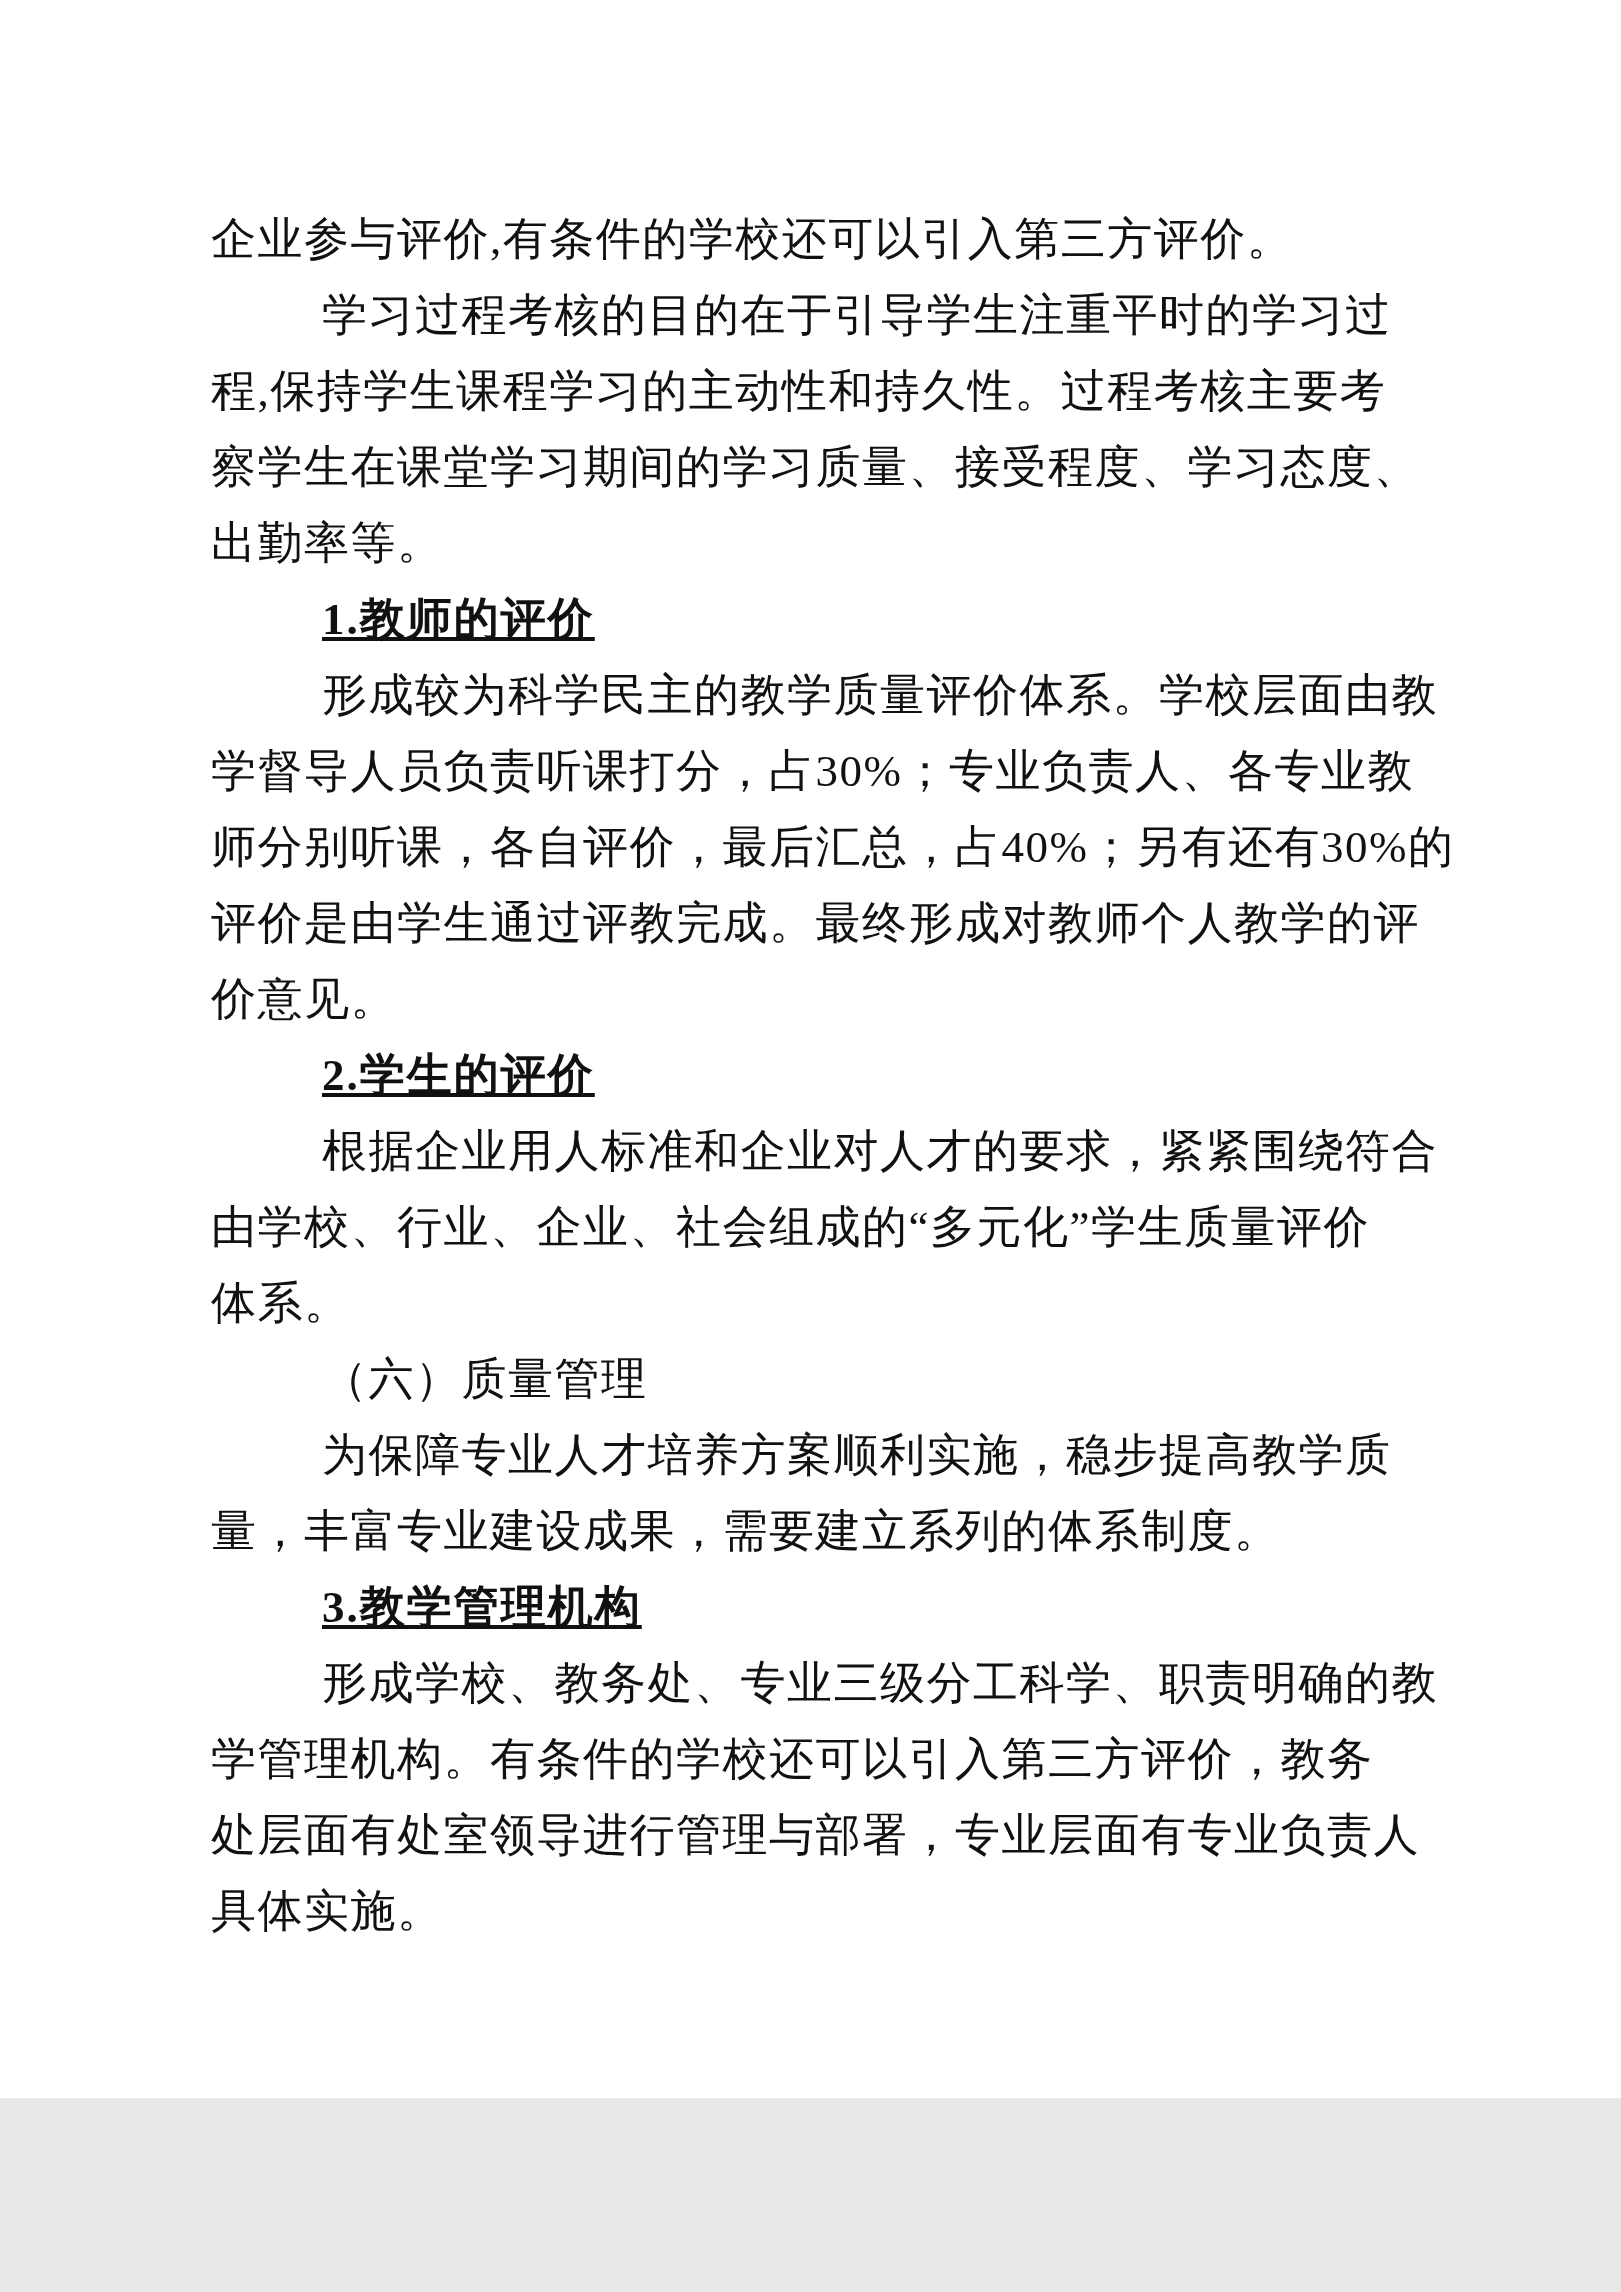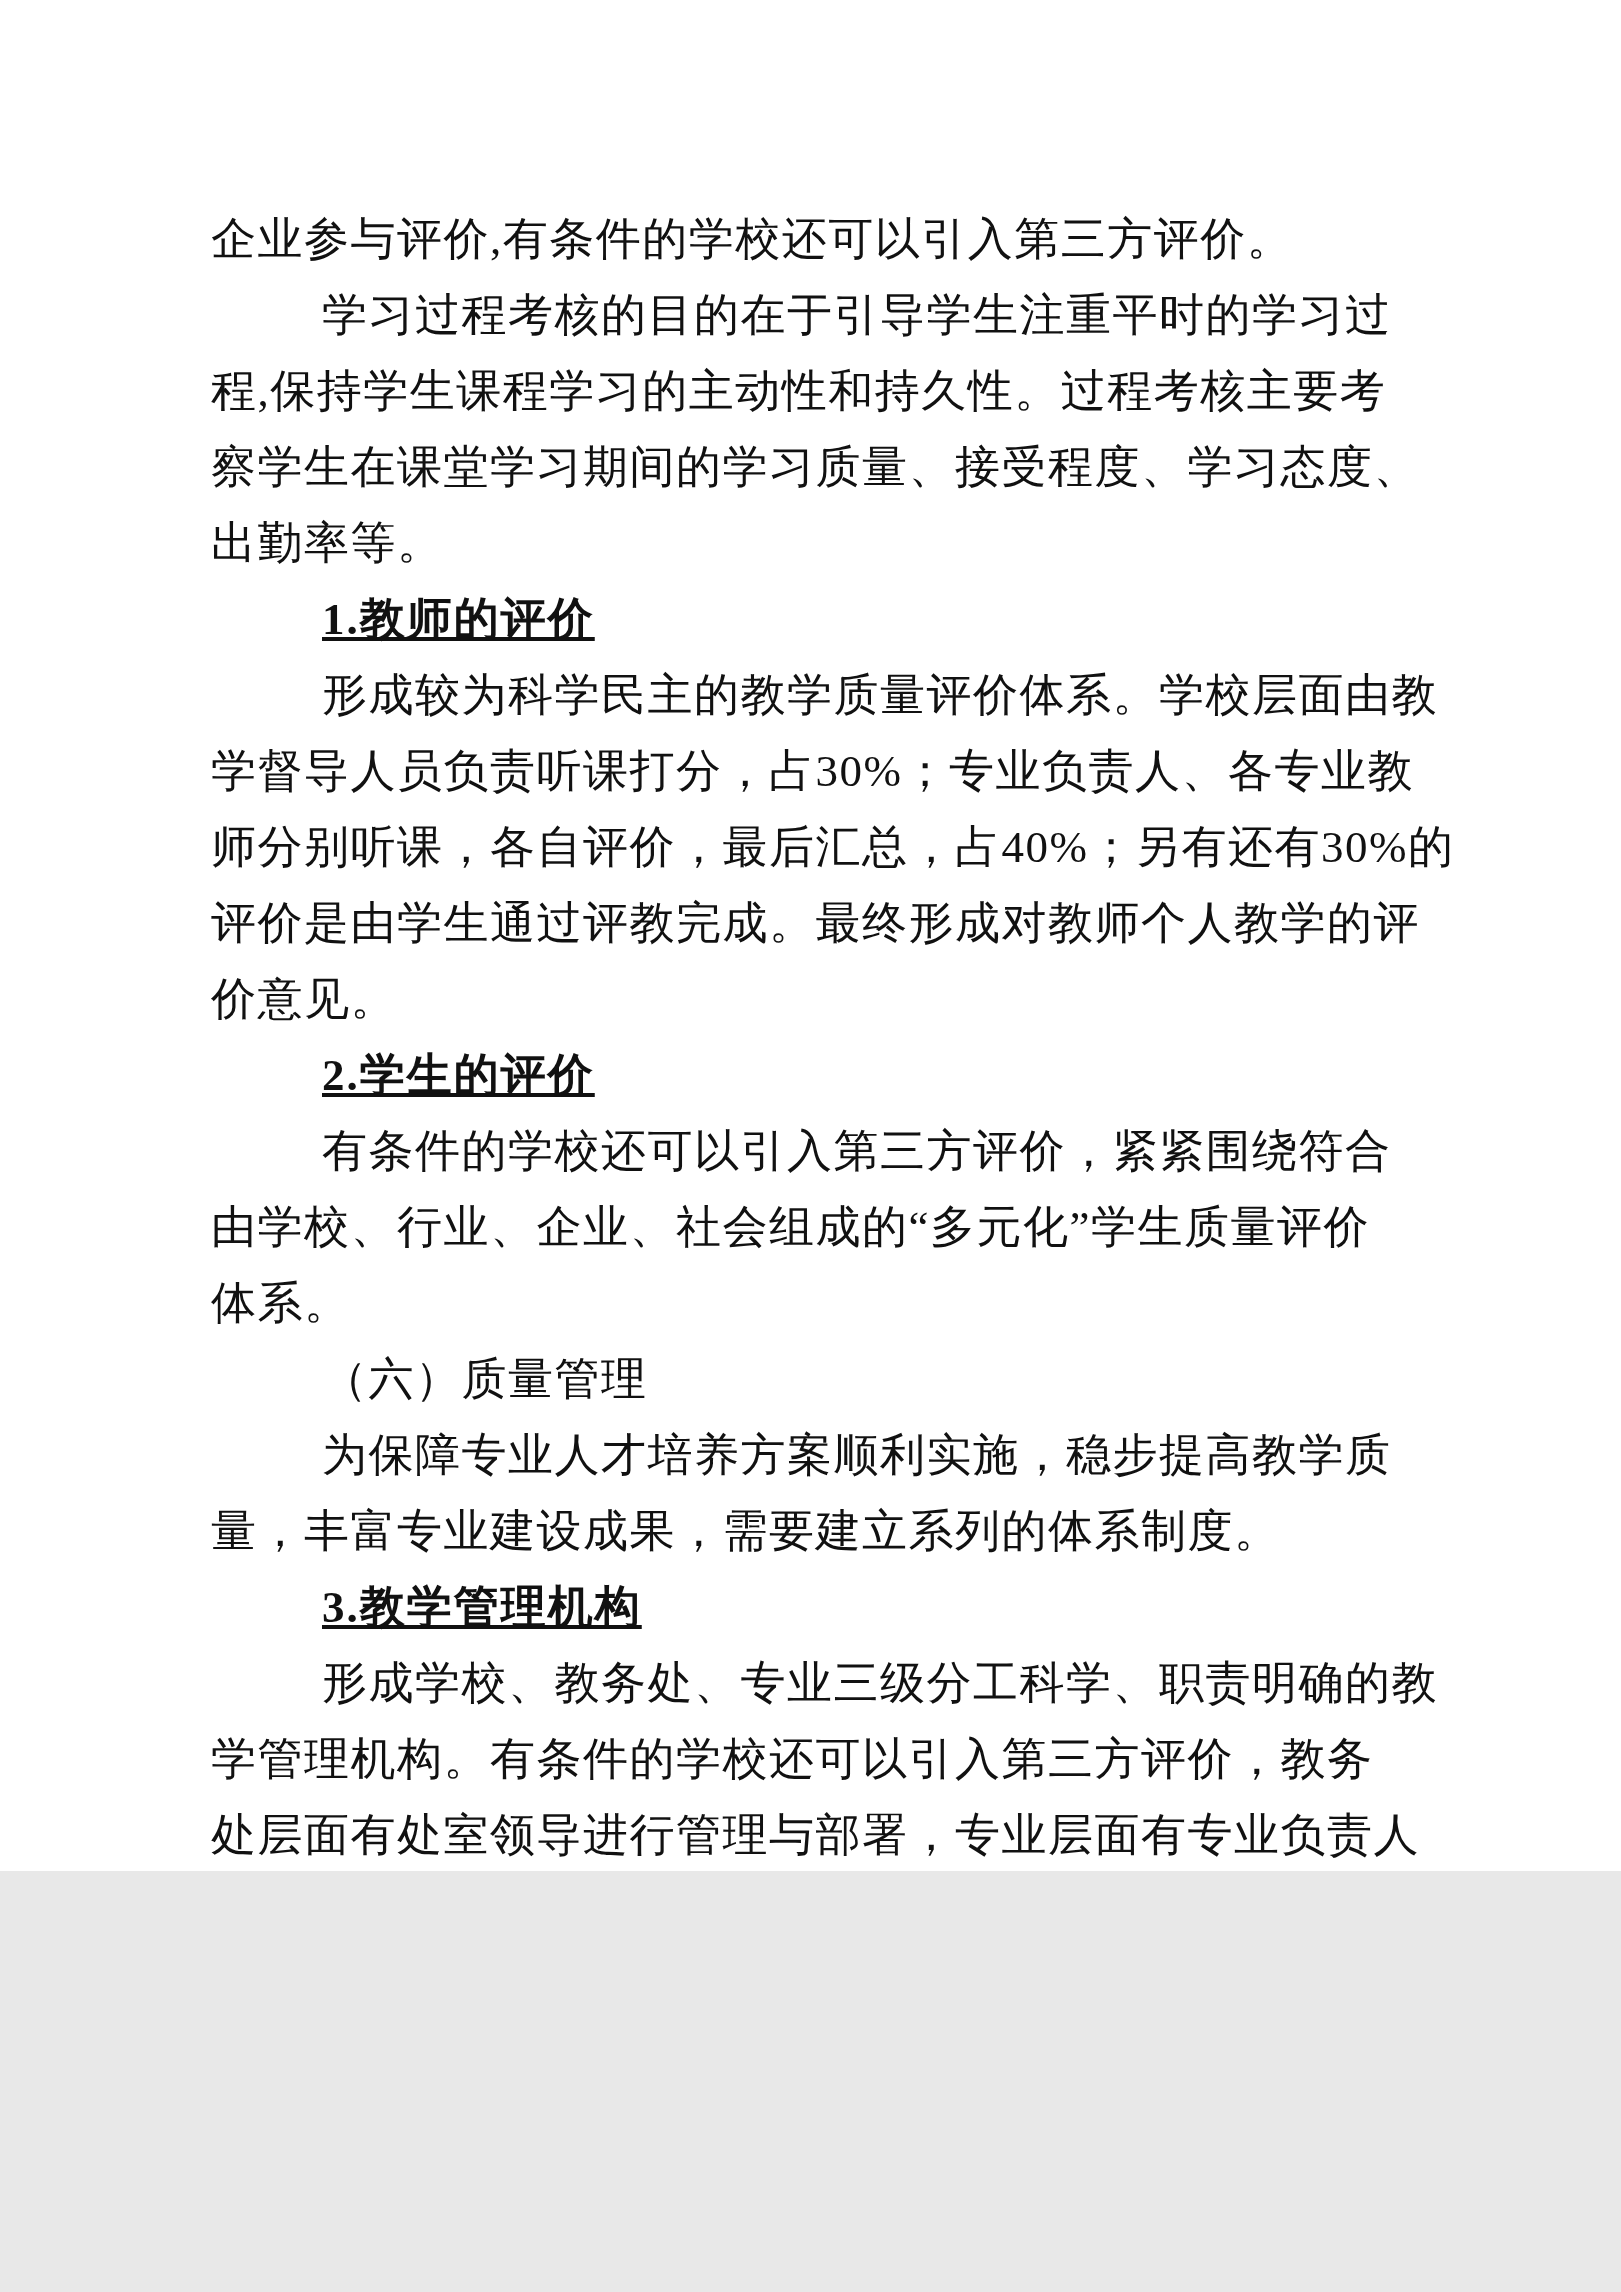--- a/index.html
+++ b/index.html
@@ -4,21 +4,21 @@
 <style>
   html, body {
     margin: 0;
     padding: 0;
     background: #e8e8e8;
     font-family: "Liberation Serif", serif;
   }
   .page {
     position: relative;
     width: 1621px;
-    height: 1871px;
+    height: 2098px;
     margin: 0 auto;
     background: #ffffff;
     overflow: hidden;
     color: #111111;
   }
   .content {
     position: absolute;
     left: 211px;
     top: 201px;
     width: 1225px;
@@ -59,21 +59,21 @@
     <div class="line">程,保持学生课程学习的主动性和持久性。过程考核主要考</div>
     <div class="line">察学生在课堂学习期间的学习质量、接受程度、学习态度、</div>
     <div class="line">出勤率等。</div>
     <div class="line indent bold">1.教师的评价</div>
     <div class="line indent">形成较为科学民主的教学质量评价体系。学校层面由教</div>
     <div class="line">学督导人员负责听课打分，占30%；专业负责人、各专业教</div>
     <div class="line">师分别听课，各自评价，最后汇总，占40%；另有还有30%的</div>
     <div class="line">评价是由学生通过评教完成。最终形成对教师个人教学的评</div>
     <div class="line">价意见。</div>
     <div class="line indent bold">2.学生的评价</div>
-    <div class="line indent">有条件的学校还可以引入第三方评价，紧紧围绕符合</div>
+    <div class="line indent">根据企业用人标准和企业对人才的要求，紧紧围绕符合</div>
     <div class="line">由学校、行业、企业、社会组成的“多元化”学生质量评价</div>
     <div class="line">体系。</div>
     <div class="line indent">（六）质量管理</div>
     <div class="line indent">为保障专业人才培养方案顺利实施，稳步提高教学质</div>
     <div class="line">量，丰富专业建设成果，需要建立系列的体系制度。</div>
     <div class="line indent bold">3.教学管理机构</div>
     <div class="line indent">形成学校、教务处、专业三级分工科学、职责明确的教</div>
     <div class="line">学管理机构。有条件的学校还可以引入第三方评价，教务</div>
     <div class="line">处层面有处室领导进行管理与部署，专业层面有专业负责人</div>
     <div class="line">具体实施。</div>

